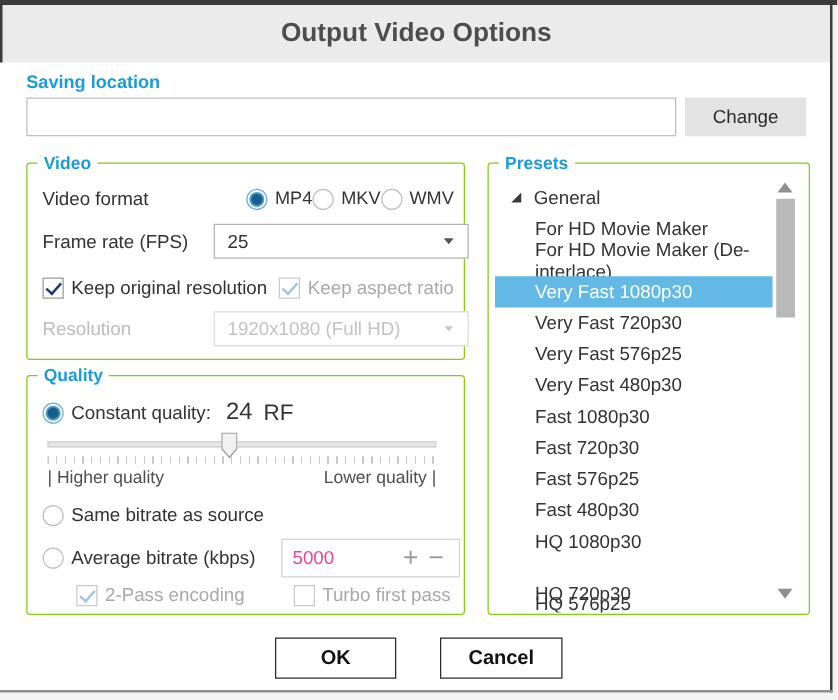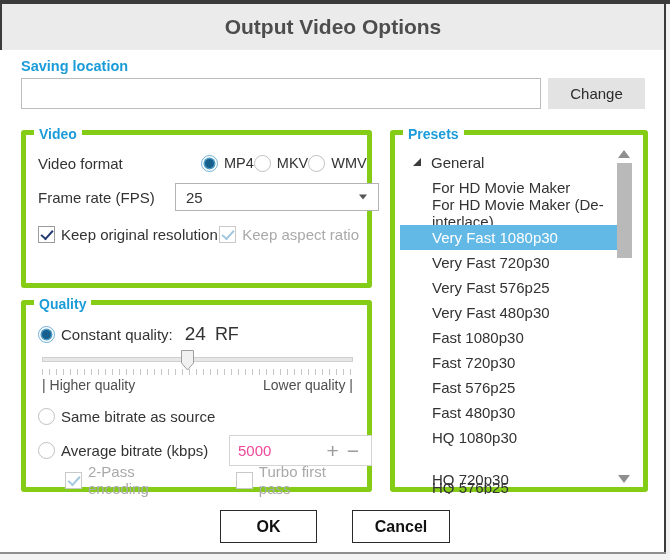--- a/index.html
+++ b/index.html
@@ -18,21 +18,21 @@
   .title { font-size: 21px; font-weight: bold; color: #4d4d4d; }
 
   
   .sl-label { position: absolute; left: 21px; top: 58px; color: #1b9cd8; font-weight: bold; font-size: 14.5px; }
   .sl-input { position: absolute; left: 21px; top: 78px; width: 520px; height: 31px; border: 1px solid #bdbdbd;
               background: #fff; font-size: 15px; padding: 0 8px; outline: none; cursor: text; }
   .change-btn { position: absolute; left: 548px; top: 78px; width: 97px; height: 31px; background: #e3e3e3;
                 border: none; font-size: 15px; color: #2b2b2b; cursor: pointer; }
 
   
-  .group { position: absolute; border: 5px solid #84cc16; border-radius: 3px; background: #fff; }
+  .group { position: absolute; border: 1px solid #84cc16; border-radius: 3px; background: #fff; }
   .legend { position: absolute; top: -9px; left: 8px; background: #fff; padding: 0 5px; color: #1b9cd8;
             font-weight: bold; font-size: 14px; line-height: 17px; }
   #video-group   { left: 21px;  top: 130px; width: 351px; height: 158px; }
   #quality-group { left: 21px;  top: 300px; width: 351px; height: 192px; }
   #presets-group { left: 390px; top: 130px; width: 258px; height: 362px; }
 
   .row { position: absolute; left: 12px; right: 8px; display: flex; align-items: center; }
   .lbl { font-size: 15px; color: #333; }
   .lbl-dis { font-size: 15px; color: #bdbdbd; }
 
@@ -144,20 +144,27 @@
 
   <div class="row" style="top:88px; height:22px;">
     <span class="cb checked"></span>
       <span class="gap6"></span>
     <span class="lbl">Keep original resolution</span>
     <span class="cb checked disabled" style="margin-left:auto;"></span>
       <span class="gap6"></span>
     <span class="lbl-dis" style="color:#a9a9a9;">Keep aspect ratio</span>
   </div>
 
+  <div class="row" style="top:118px; height:28px;">
+    <span class="lbl-dis">Resolution</span>
+    <div class="dd disabled" style="left:137px; top:0; width:204px;">
+      <span>1920x1080 (Full HD)</span>
+      <span class="caret" style="transform:scale(0.7);"></span>
+    </div>
+  </div>
 </div>
 
 <div class="group" id="quality-group">
   <span class="legend">Quality</span>
 
   <div class="row" style="top:16px; height:26px;">
     <span class="radio checked"></span>
       <span class="gap6"></span>
     <span class="lbl">Constant quality:</span>
     <span class="cq-value">24</span>

